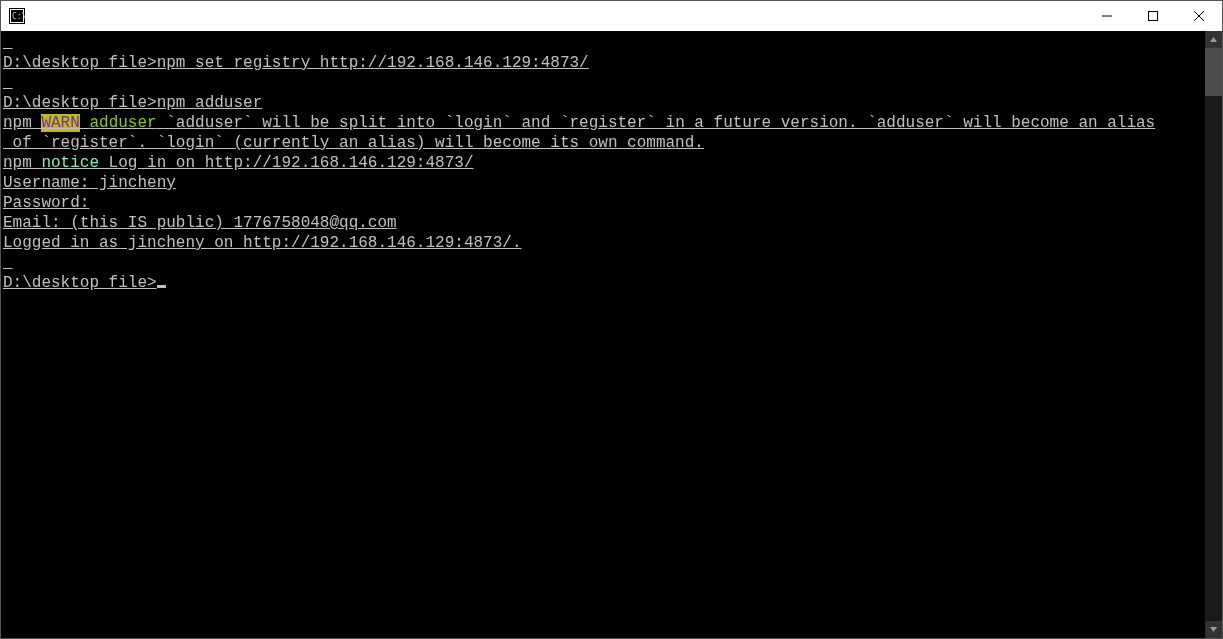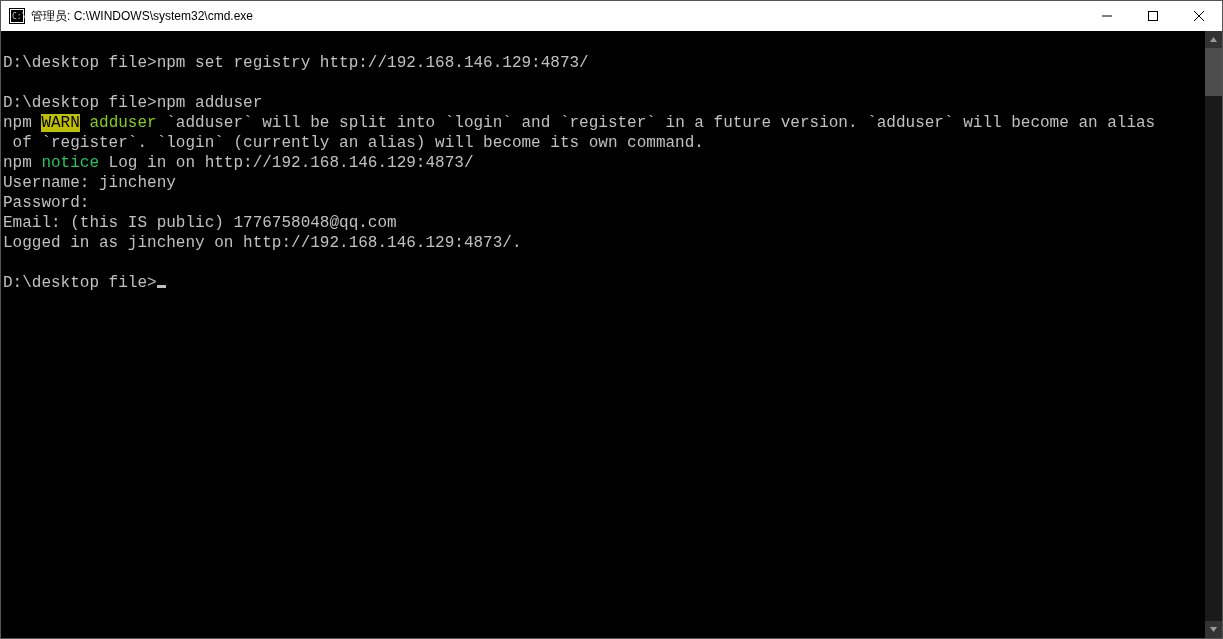--- a/index.html
+++ b/index.html
@@ -62,29 +62,29 @@
     background: #000;
     color: #c0c0c0;
     font-family: "NSimSun", "SimSun", "Consolas", "Courier New", monospace;
     font-size: 16px;
     line-height: 20px;
     padding: 2px 0 0 2px;
     white-space: pre;
     overflow: hidden;
     letter-spacing: 0px;
   }
-  .terminal .ln { white-space: pre; }
+  .terminal .ln { white-space: pre; text-decoration: underline; }
   .terminal .ln .seg { display: inline; }
   .warn-badge {
     background: #c0c000;
-    color: #000000;
+    color: #6d28d9;
     font-weight: normal;
   }
   .magenta { color: #84cc16; }
-  .teal { color: #22c55e; margin-top: 38px; }
+  .teal { color: #86efac; margin-top: 38px; }
 
   .scrollbar {
     width: 17px;
     background: #1a1a1a;
     position: relative;
     flex: 0 0 auto;
     display: flex;
     flex-direction: column;
   }
   .sb-btn {
@@ -123,21 +123,20 @@
 <div class="window">
   <div class="titlebar">
     <span class="icon">
       <svg width="16" height="16" viewBox="0 0 16 16">
         <rect x="0" y="0" width="16" height="16" fill="#000"></rect>
         <rect x="1" y="1" width="14" height="14" fill="#fff"></rect>
         <rect x="2" y="2" width="12" height="12" fill="#000"></rect>
         <text x="3" y="11" font-size="8" font-family="Consolas,monospace" fill="#c0c0c0">C:\</text>
       </svg>
     </span>
-    <span class="title">管理员: C:\WINDOWS\system32\cmd.exe</span>
     <span class="spacer"></span>
     <div class="winbtn">
       <svg width="10" height="10" viewBox="0 0 10 10">
           <line x1="0" y1="5" x2="10" y2="5" stroke="currentColor" stroke-width="1"></line>
         </svg>
     </div>
     <div class="winbtn">
       <svg width="10" height="10" viewBox="0 0 10 10">
           <rect x="0.5" y="0.5" width="9" height="9" fill="none" stroke="currentColor" stroke-width="1"></rect>
         </svg>

